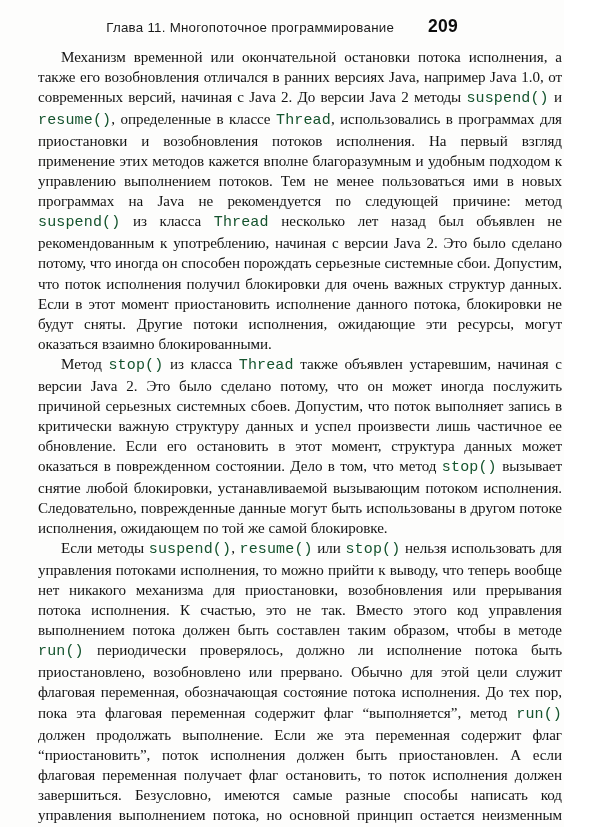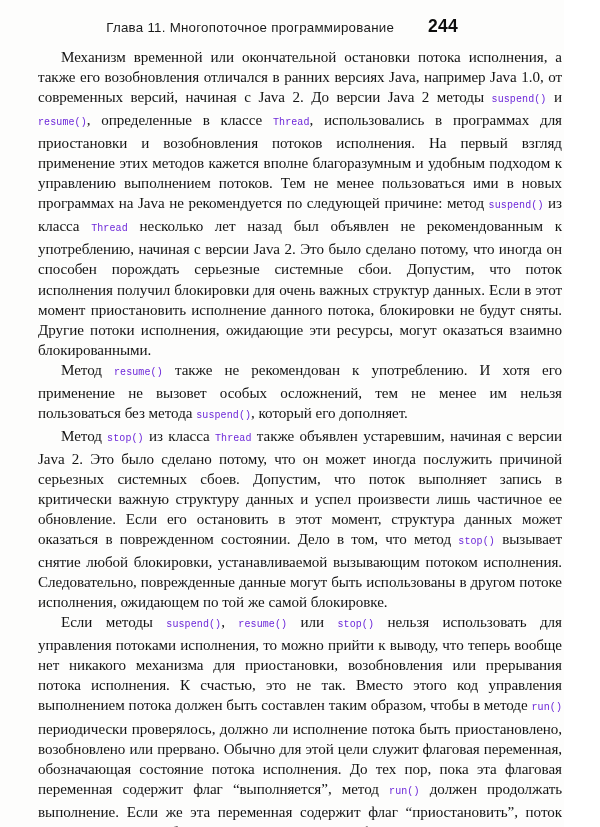--- a/index.html
+++ b/index.html
@@ -62,44 +62,43 @@
     letter-spacing: -0.004em;
     word-spacing: 0.005em;
     hyphens: manual;
     color: #131313;
   }
   p.para + p.para {
     margin-top: 0;
   }
   code, .mono {
     font-family: "Liberation Mono", "DejaVu Sans Mono", monospace;
-    font-size: 10px;
+    font-size: 15px;
     letter-spacing: 0.01em;
-    color: #6d28d9;
+    color: #14532d;
     white-space: nowrap;
   }
   .quote-mark {
     font-family: "Liberation Serif", serif;
   }
 </style>
 </head>
 <body>
 
 <div class="page">
 
   <div class="running-head">
     <span class="chapter-title">Глава 11. Многопоточное программирование</span>
-    <span class="folio">244</span>
+    <span class="folio">209</span>
   </div>
 
   <div class="textblock">
 
     <p class="para">Механизм временной или окончательной остановки потока исполнения, а также его возобновления отличался в ранних версиях Java, например Java 1.0, от современных версий, начиная с Java 2. До версии Java 2 методы <code class="mono">suspend()</code> и <code class="mono">resume()</code>, определенные в классе <code class="mono">Thread</code>, использовались в программах для приостановки и возобновления потоков исполнения. На первый взгляд применение этих методов кажется вполне благоразумным и удобным подходом к управлению выполнением потоков. Тем не менее пользоваться ими в новых программах на Java не рекомендуется по следующей причине: метод <code class="mono">suspend()</code> из класса <code class="mono">Thread</code> несколько лет назад был объявлен не рекомендованным к употреблению, начиная с версии Java 2. Это было сделано потому, что иногда он способен порождать серьезные системные сбои. Допустим, что поток исполнения получил блокировки для очень важных структур данных. Если в этот момент приостановить исполнение данного потока, блокировки не будут сняты. Другие потоки исполнения, ожидающие эти ресурсы, могут оказаться взаимно блокированными.</p>
 
-    <p class="para">Метод <code class="mono">resume()</code> также не рекомендован к употреблению. И хотя его применение не вызовет особых осложнений, тем не менее им нельзя пользоваться без метода <code class="mono">suspend()</code>, который его дополняет.</p>
 
     <p class="para">Метод <code class="mono">stop()</code> из класса <code class="mono">Thread</code> также объявлен устаревшим, начиная с версии Java 2. Это было сделано потому, что он может иногда послужить причиной серьезных системных сбоев. Допустим, что поток выполняет запись в критически важную структуру данных и успел произвести лишь частичное ее обновление. Если его остановить в этот момент, структура данных может оказаться в поврежденном состоянии. Дело в том, что метод <code class="mono">stop()</code> вызывает снятие любой блокировки, устанавливаемой вызывающим потоком исполнения. Следовательно, поврежденные данные могут быть использованы в другом потоке исполнения, ожидающем по той же самой блокировке.</p>
 
     <p class="para">Если методы <code class="mono">suspend()</code>, <code class="mono">resume()</code> или <code class="mono">stop()</code> нельзя использовать для управления потоками исполнения, то можно прийти к выводу, что теперь вообще нет никакого механизма для приостановки, возобновления или прерывания потока исполнения. К счастью, это не так. Вместо этого код управления выполнением потока должен быть составлен таким образом, чтобы в методе <code class="mono">run()</code> периодически проверялось, должно ли исполнение потока быть приостановлено, возобновлено или прервано. Обычно для этой цели служит флаговая переменная, обозначающая состояние потока исполнения. До тех пор, пока эта флаговая переменная содержит флаг <span class="quote-mark">“</span>выполняется<span class="quote-mark">”</span>, метод <code class="mono">run()</code> должен продолжать выполнение. Если же эта переменная содержит флаг <span class="quote-mark">“</span>приостановить<span class="quote-mark">”</span>, поток исполнения должен быть приостановлен. А если флаговая переменная получает флаг остановить, то поток исполнения должен завершиться. Безусловно, имеются самые разные способы написать код управления выполнением потока, но основной принцип остается неизменным для всех программ.</p>
 
   </div>
 
 </div>
 
 </body></html>

